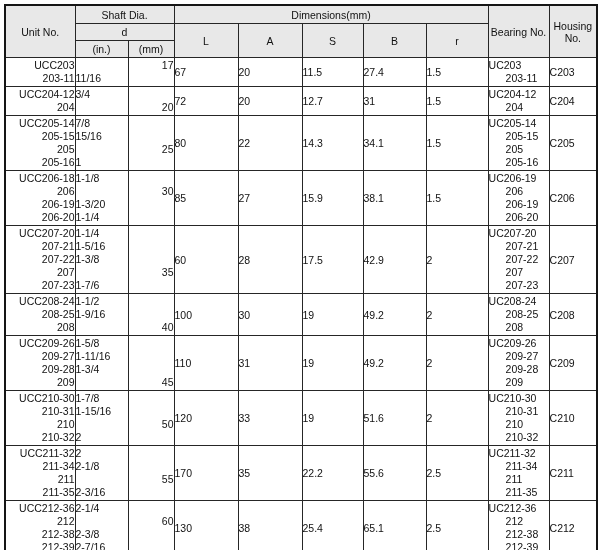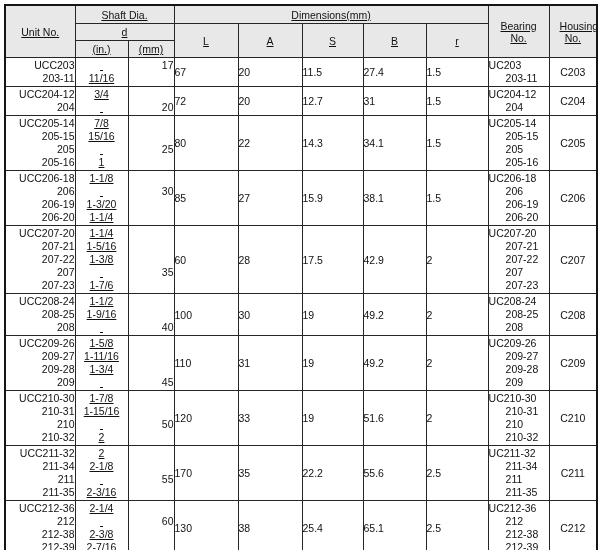--- a/index.html
+++ b/index.html
@@ -13,38 +13,37 @@
     border-collapse:collapse;table-layout:fixed;width:592px;
     border:2px solid #151515;
   }
   th,td{
     border:1px solid #262626;padding:0;margin:0;
     font-size:10.5px;font-weight:normal;overflow:hidden;
   }
   thead th{
     background:#e8e8e8;text-align:center;vertical-align:middle;
     line-height:12px;
-    text-decoration:underline;
   }
   tr.h1 th{height:17px;}
   tr.h2 th{height:16px;}
   tr.h3 th{height:16px;}
-  th.wrap{padding:0 10px;}
+  th.wrap{padding:0 0;}
   tbody tr{border-top:1.5px solid #262626;}
   thead{border-bottom:1.5px solid #151515;}
   td.linescell{vertical-align:top;padding-top:1px;padding-bottom:1px;}
   .line{height:13px;line-height:13px;white-space:pre;}
   td.unit-cell .line{padding-left:5px;text-align:right;}
   td.unit-cell .line.cont{padding-left:25px;}
-  td.in-cell .line{text-align:center;text-decoration:underline;}
+  td.in-cell .line{}
   td.mm-cell .line{text-align:right;}
   td.bearing-cell .line{text-align:left;}
   td.bearing-cell .line.cont{padding-left:17px;}
   td.val-cell{text-align:left;vertical-align:middle;}
-  td.housing-cell{text-align:center;vertical-align:middle;}
+  td.housing-cell{text-align:left;vertical-align:middle;}
 </style>
 </head>
 <body style="background: rgb(255, 255, 255); color: rgb(17, 17, 17);">
 
 <div class="sheet">
   <table>
     <colgroup>
       <col style="width:70px">
         <col style="width:53px">
         <col style="width:46px">
@@ -176,21 +175,21 @@
             <div class="line cont">30</div>
             <div class="line cont">&nbsp;</div>
             <div class="line cont">&nbsp;</div>
           </td>
           <td class="val-cell">85</td>
           <td class="val-cell">27</td>
           <td class="val-cell">15.9</td>
           <td class="val-cell">38.1</td>
           <td class="val-cell">1.5</td>
           <td class="linescell bearing-cell">
-            <div class="line">UC206-18</div>
+            <div class="line">UC206-19</div>
             <div class="line cont">206</div>
             <div class="line cont">206-19</div>
             <div class="line cont">206-20</div>
           </td>
           <td class="housing-cell">C206</td>
         </tr>
         <tr>
           <td class="linescell unit-cell">
             <div class="line">UCC207-20</div>
             <div class="line cont">207-21</div>

